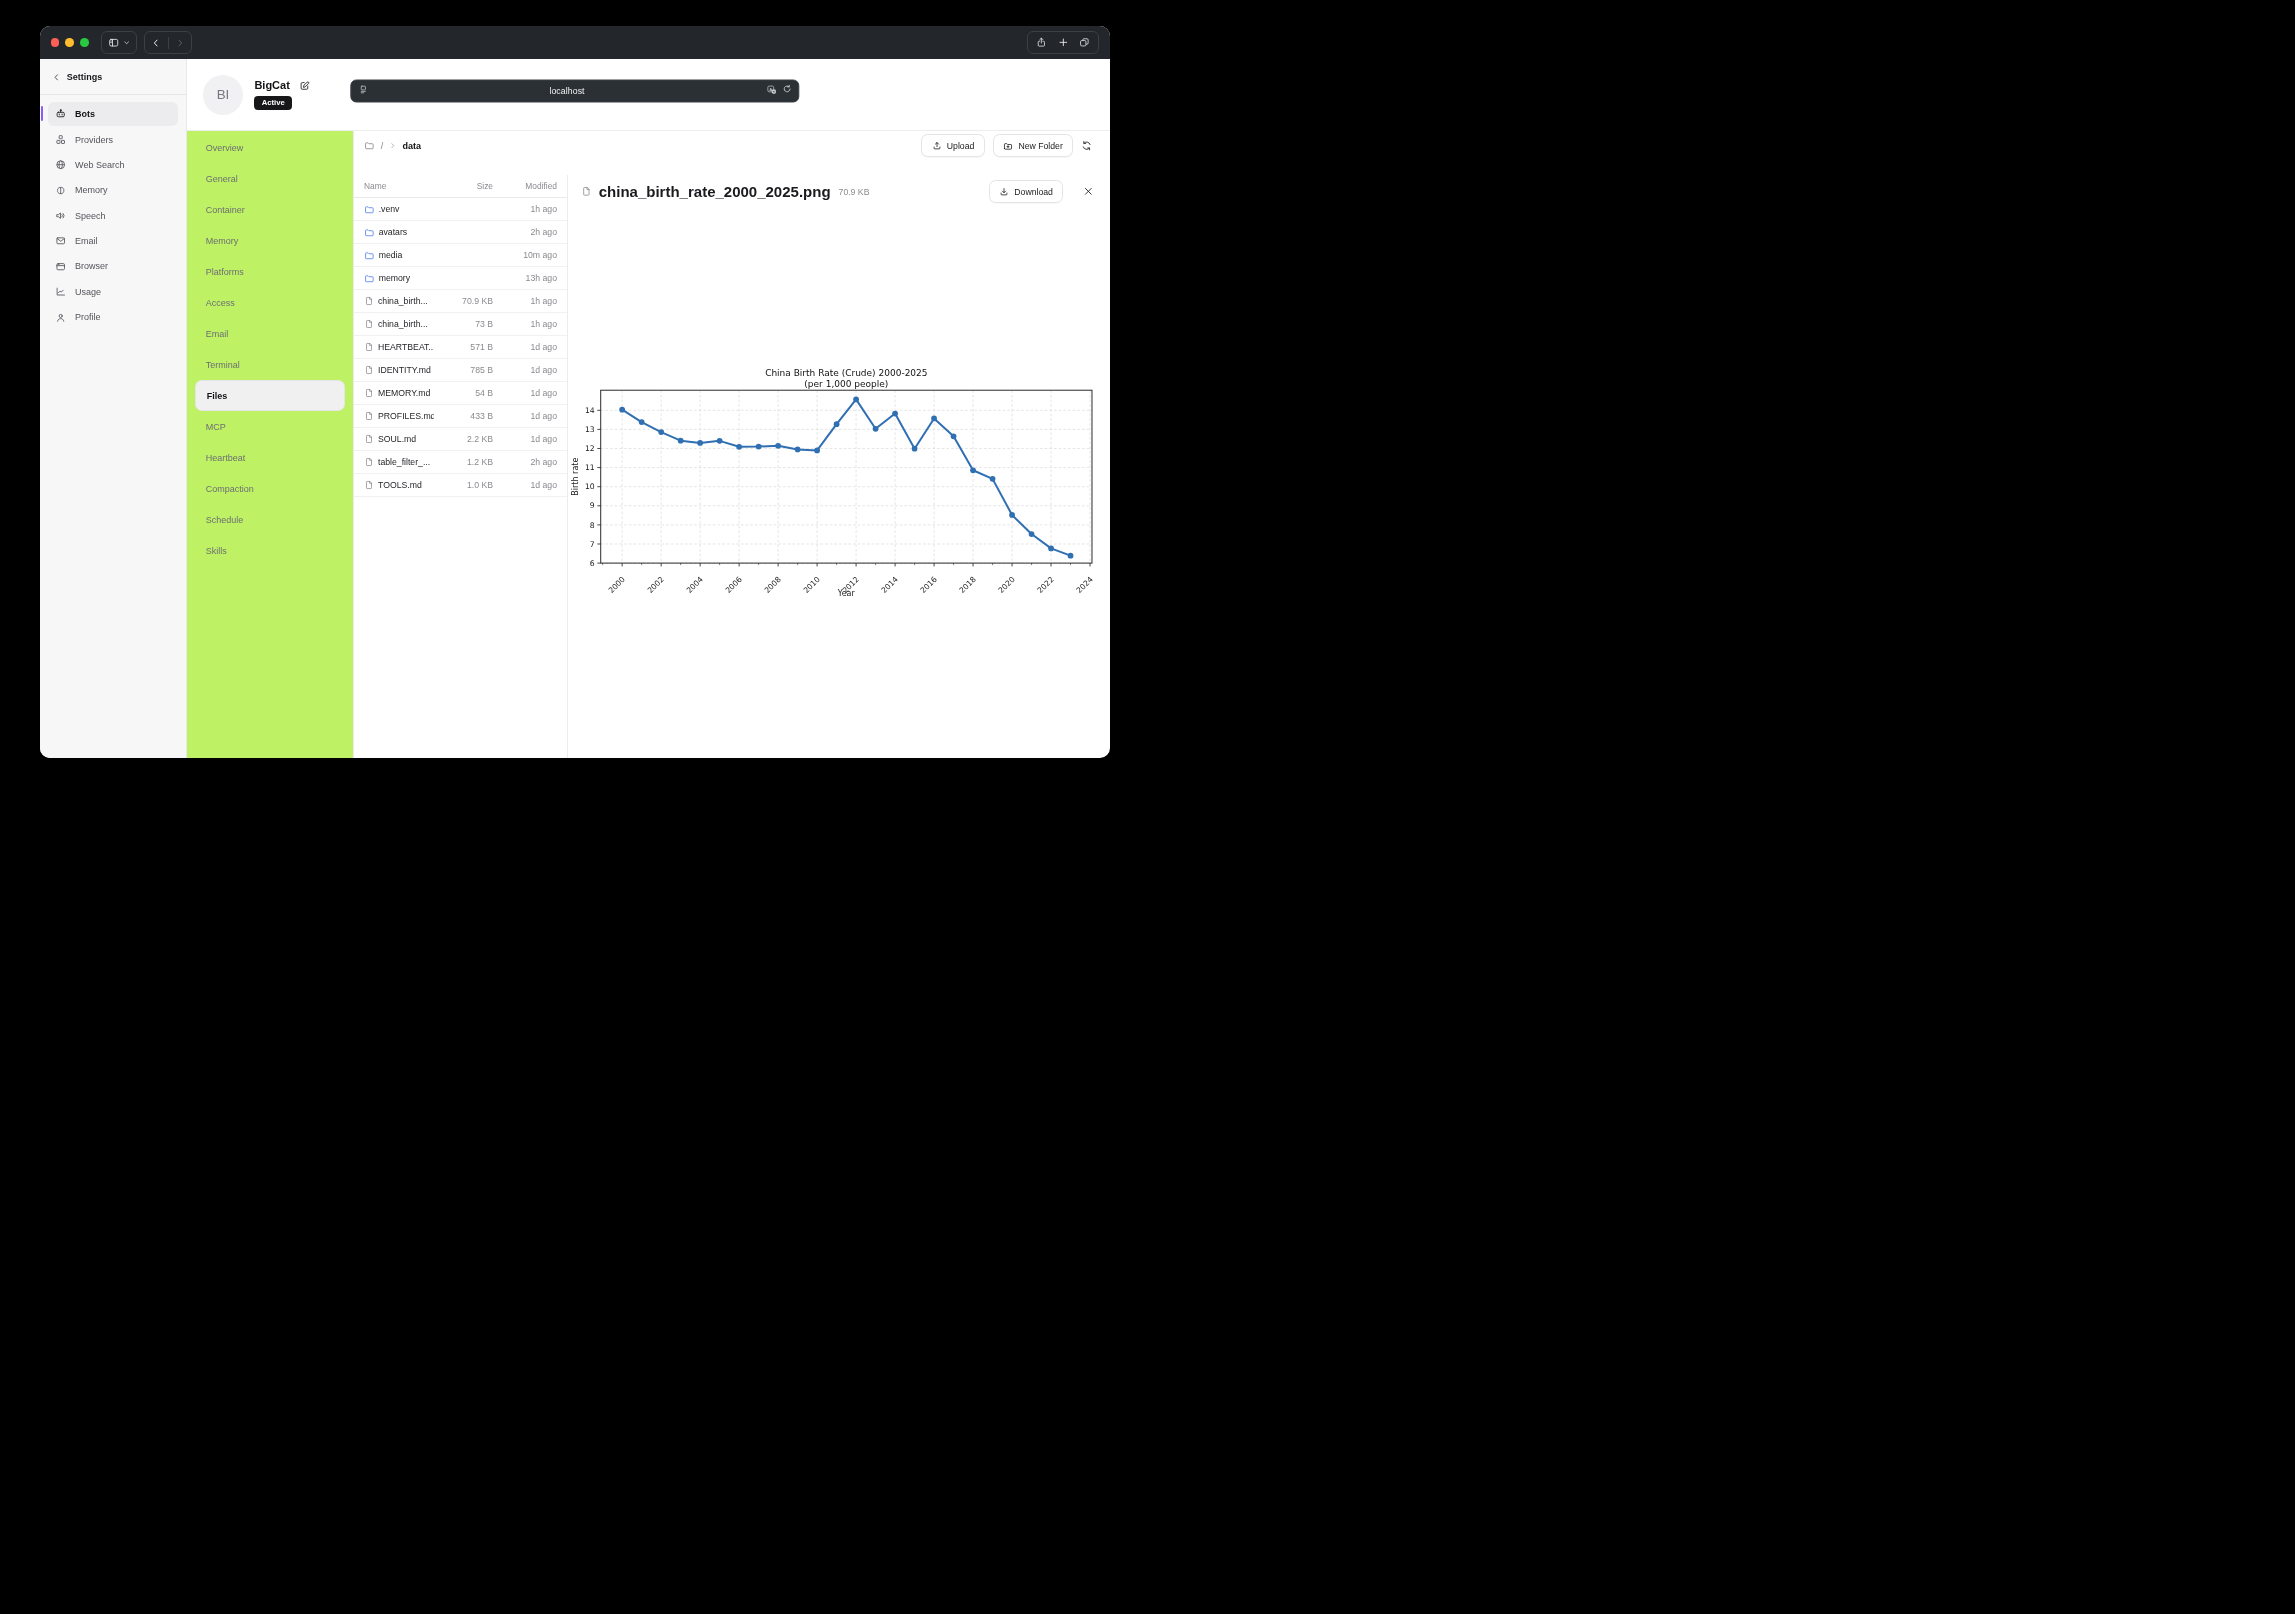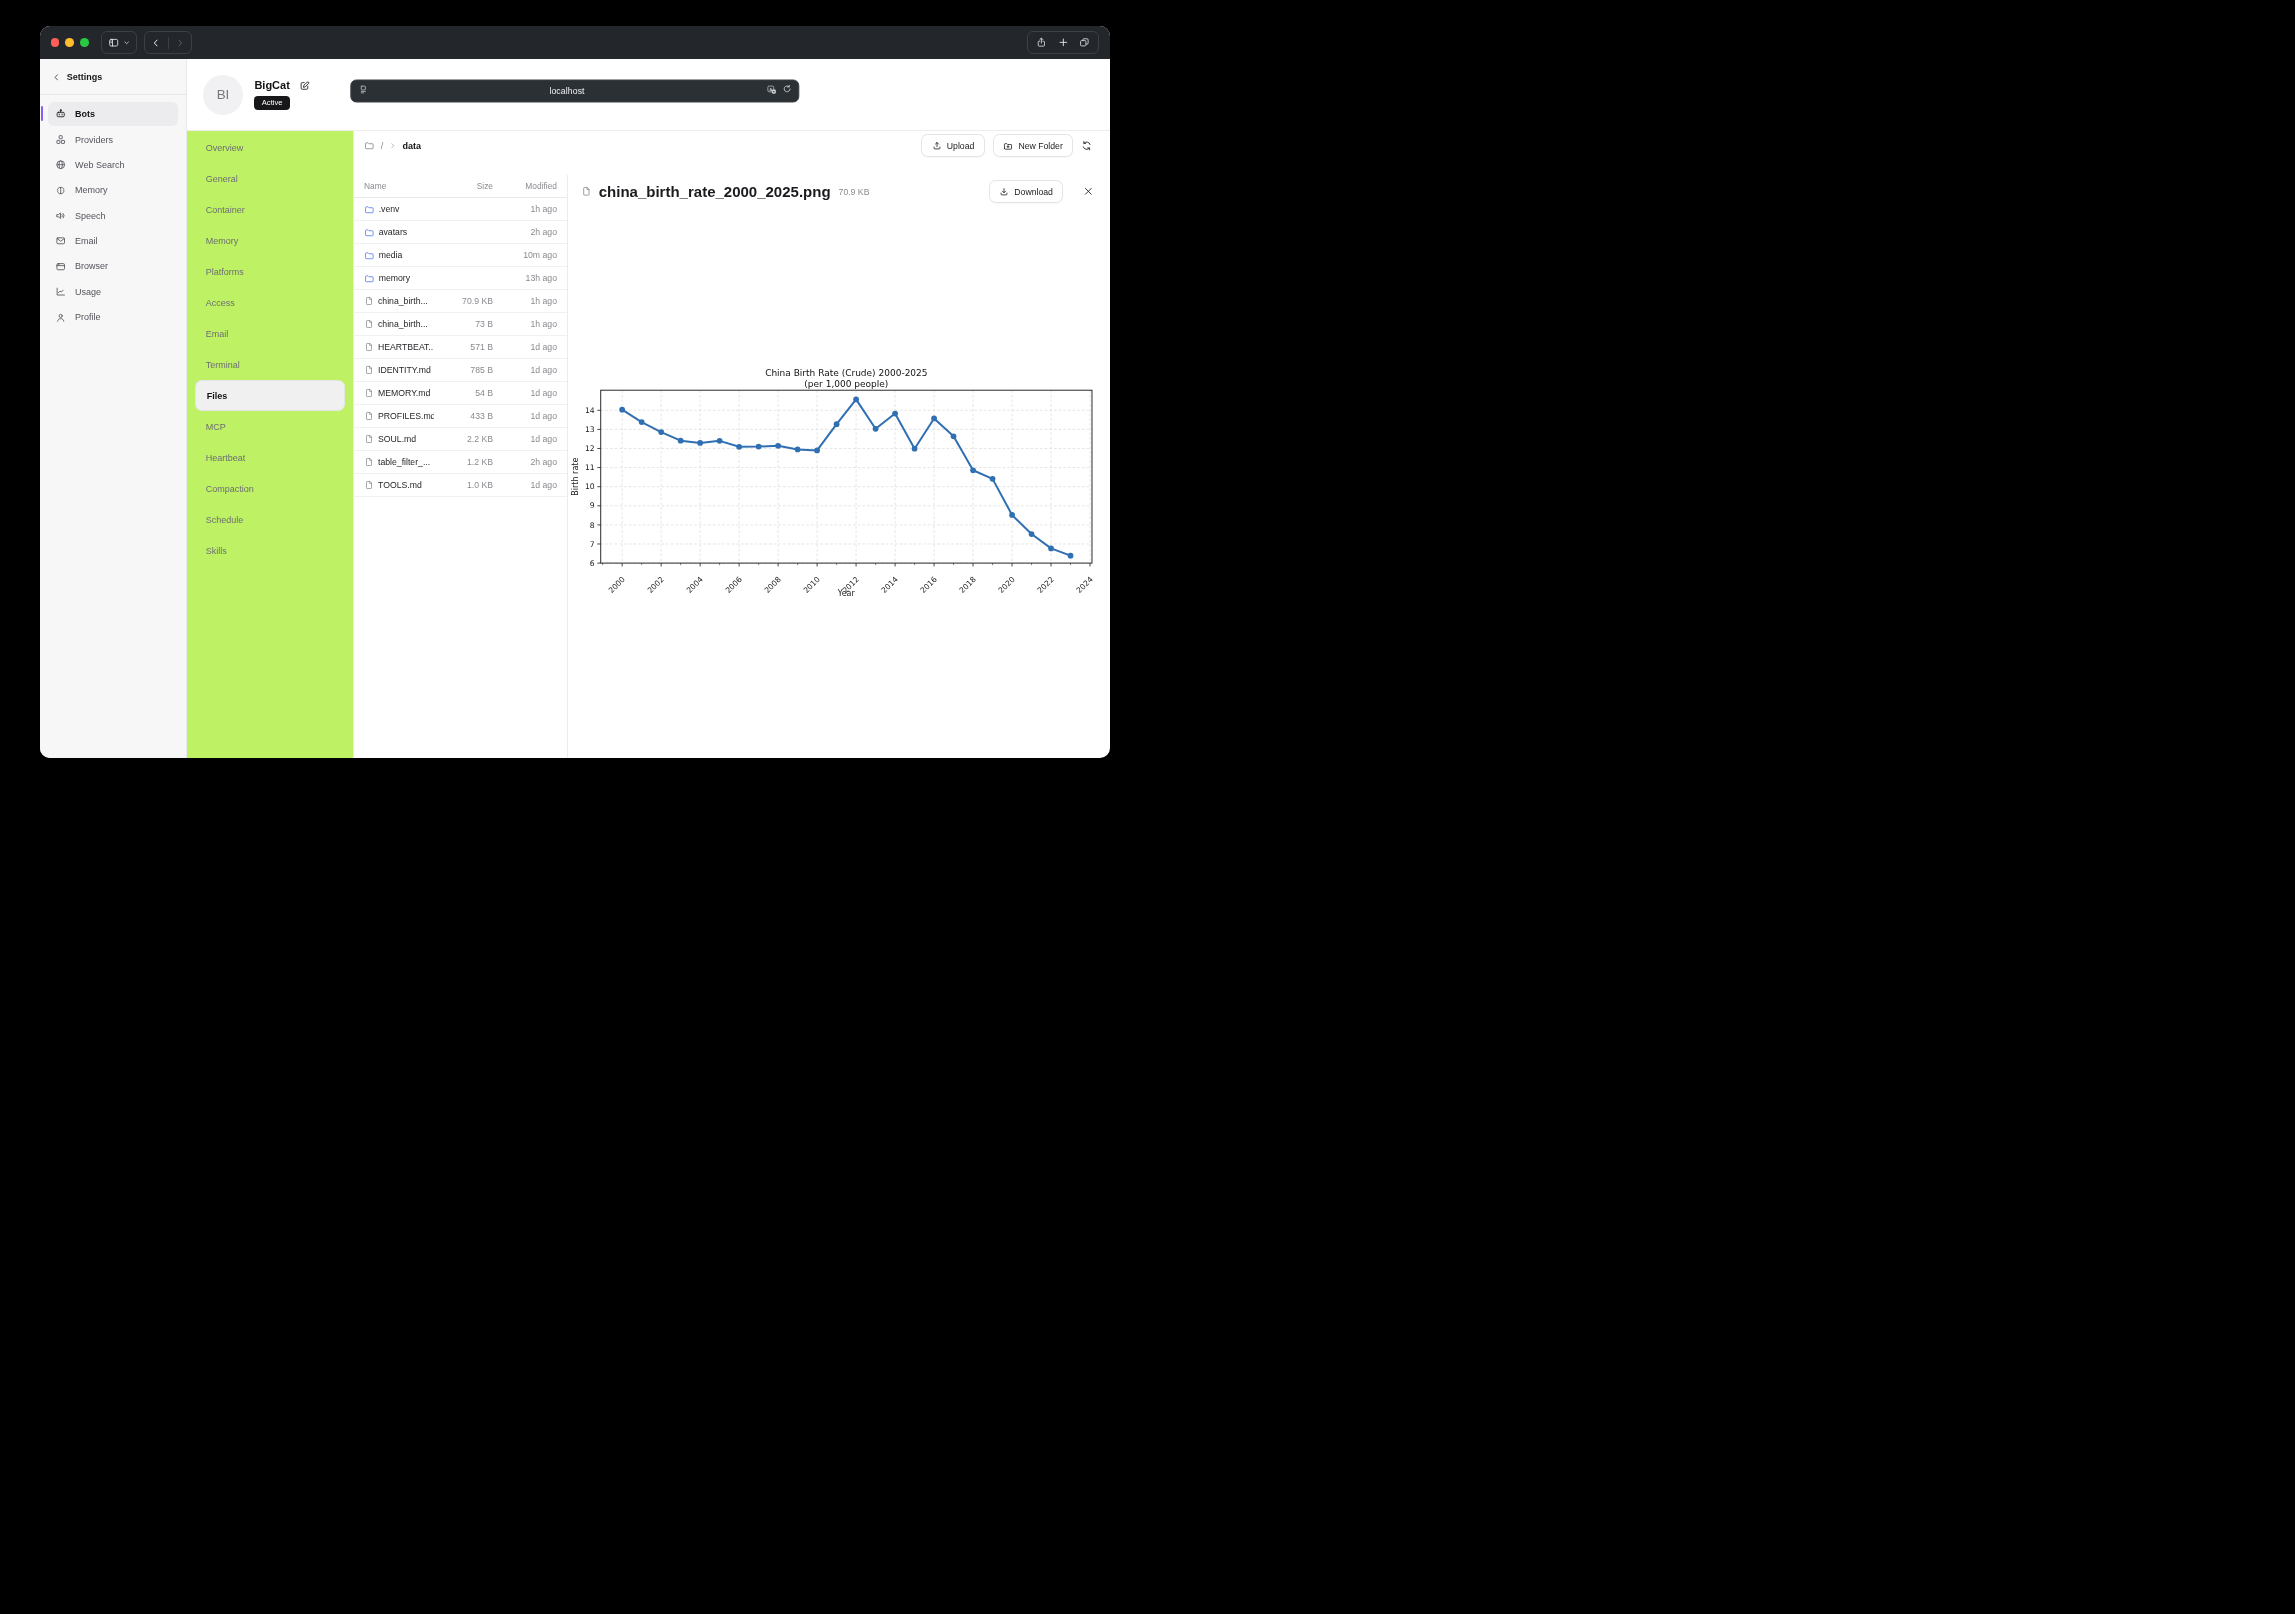--- a/index.html
+++ b/index.html
@@ -40,21 +40,21 @@
   .sb-accent{position:absolute;left:-7.3px;top:4px;width:2.3px;height:14.7px;border-radius:1.3px;}
   
   .main{flex:1;display:flex;flex-direction:column;min-width:0;}
   .bot-header{height:71px;flex:0 0 71px;border-bottom:0.7px solid #ededf0;display:flex;
               align-items:center;padding:0 16px;gap:11.4px;}
   .avatar{width:40px;height:40px;border-radius:50%;background:#f1f1f3;display:flex;align-items:center;
           justify-content:center;font-size:13.4px;color:#76767e;font-weight:500;}
   .bot-meta{display:flex;flex-direction:column;gap:4.7px;}
   .bot-name-row{display:flex;align-items:flex-end;gap:8.7px;}
   .bot-name{font-size:11px;font-weight:700;color:#131316;}
-  .badge{background:#17171a;color:#fff;font-size:7.7px;font-weight:400;border-radius:4px;
+  .badge{background:#17171a;color:#fff;font-size:7.7px;font-weight:700;border-radius:4px;
          padding:2.7px 7.3px;align-self:flex-start;}
   .content{flex:1;display:flex;min-height:0;}
   .subnav{width:150px;flex:0 0 150px;background:#bef264;border-right:0.7px solid #ececef;
           padding:1.3px 8px 0 8px;display:flex;flex-direction:column;}
   .sn-item{height:31px;display:flex;align-items:center;padding:0 10.7px;font-size:9px;color:#6d6d74;
            font-weight:500;border-radius:6.7px;}
   .sn-item.active{background:#f0f0f1;border:0.7px solid #e5e5e8;color:#131316;font-weight:700;
                   height:29px;}
   
   .filearea{flex:1;display:flex;flex-direction:column;min-width:0;}

